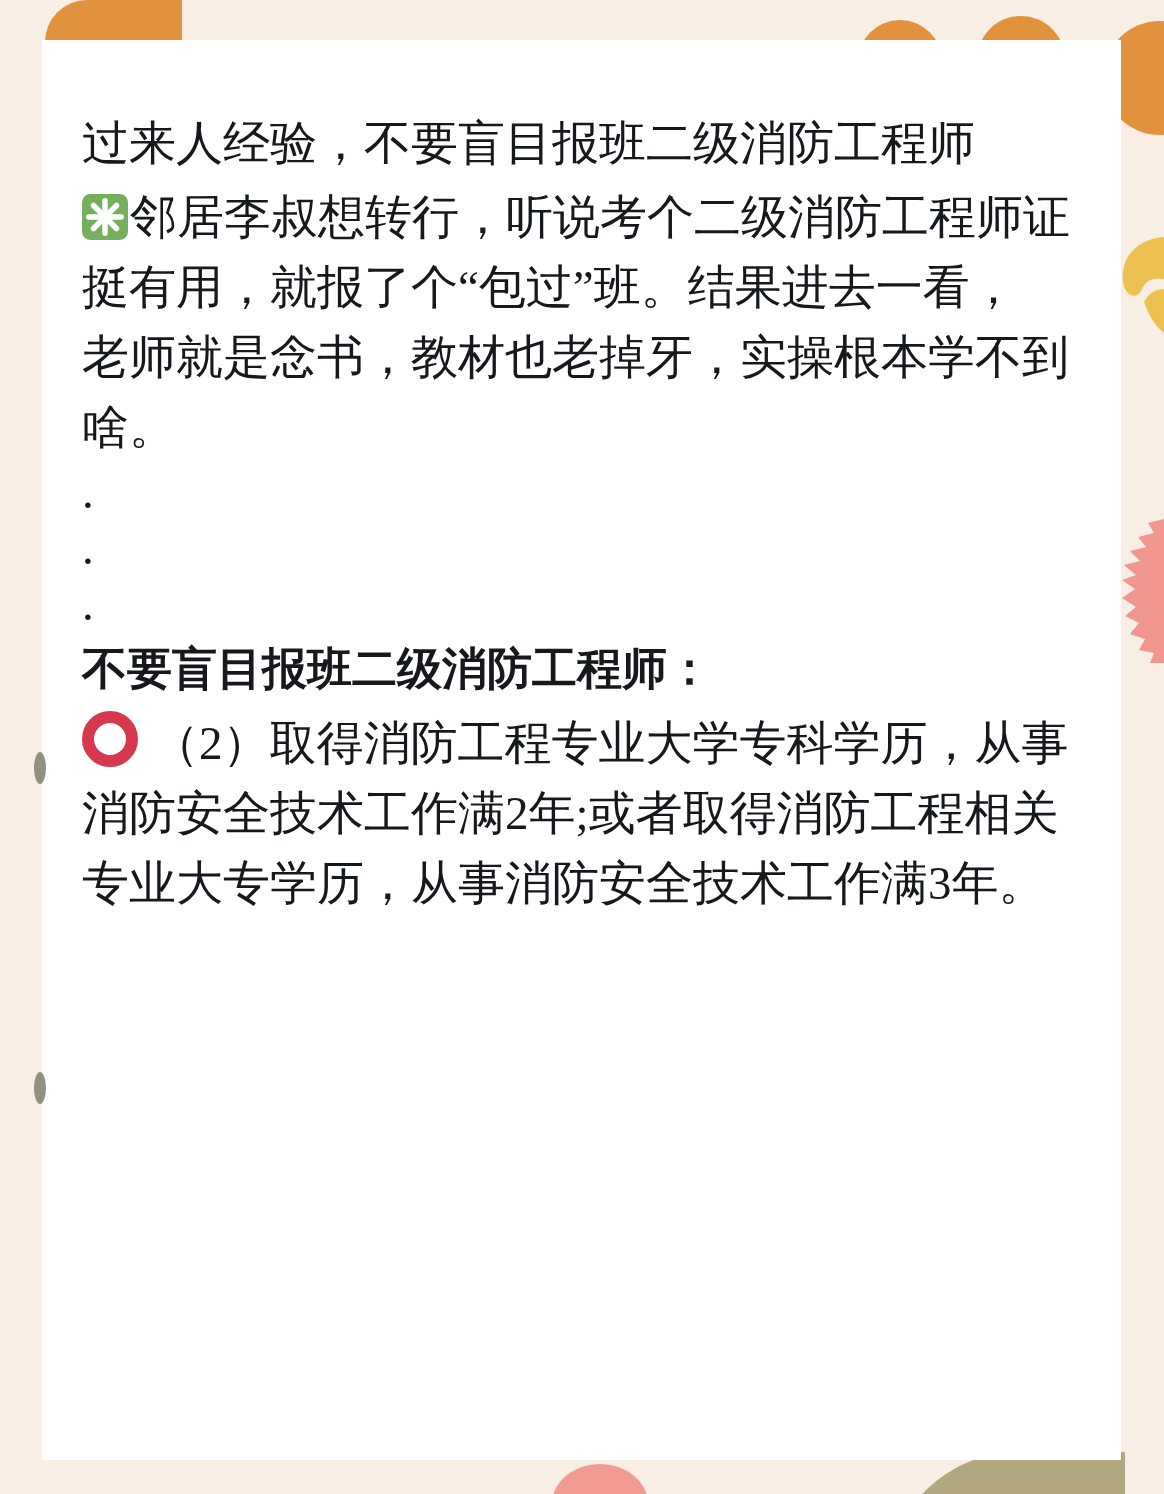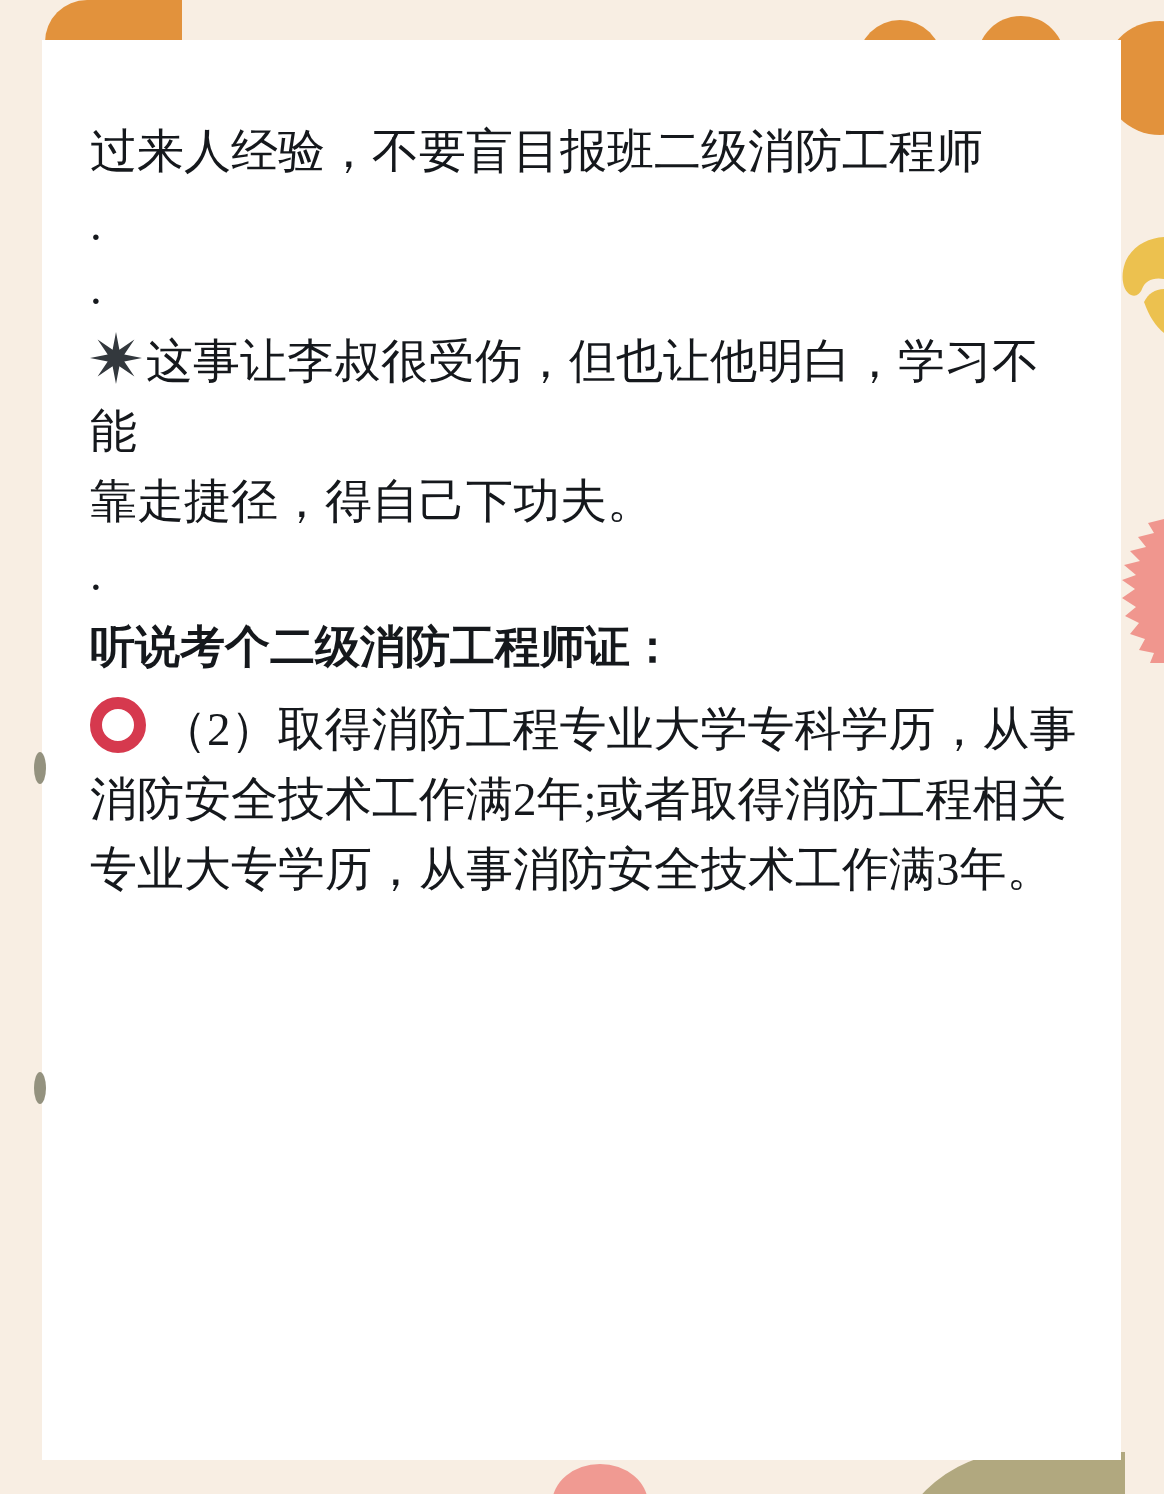--- a/index.html
+++ b/index.html
@@ -28,21 +28,21 @@
   .card{
     position:absolute;z-index:1;
     left:42px;top:40px;width:1079px;height:1420px;
     background:#ffffff;
     box-sizing:border-box;
     padding:64px 28px 0 36px;
     color:#15181c;
     font-size:47px;
     line-height:70px;
   }
-  .card p{margin:12px;}
+  .card p{margin:4px;}
   .ptext{white-space:pre-line;}
   .sep{line-height:52px;}
   .heading{font-family:"Liberation Sans","DejaVu Sans",sans-serif;font-weight:bold;font-size:45px;}
   
   .gicon{display:inline-block;width:46px;height:46px;vertical-align:-7px;margin-right:2px;}
   .gicon svg{display:block;width:100%;height:100%;}
   .star-icon{display:inline-block;width:52px;height:52px;vertical-align:-7px;margin-right:4px;}
   .star-icon svg{display:block;width:100%;height:100%;}
   .ring-icon{
     display:inline-block;width:32px;height:32px;
@@ -78,39 +78,47 @@
   <div class="decor bottom-khaki"></div>
   <div class="decor edge-notch notch1"></div>
   <div class="decor edge-notch notch2"></div>
 
   <div class="card">
 
     <p>
       <span class="ptext">过来人经验，不要盲目报班二级消防工程师</span>
     </p>
 
+    <p class="para">
+      <span class="gicon">
+        <svg viewBox="0 0 44 44">
+          <rect x="0" y="0" width="44" height="44" rx="8" fill="#74b05b"></rect>
+          <g stroke="#ffffff" stroke-width="5.2" stroke-linecap="round">
+            <line x1="22" y1="6.5" x2="22" y2="37.5"></line>
+            <line x1="6.5" y1="22" x2="37.5" y2="22"></line>
+            <line x1="11" y1="11" x2="33" y2="33"></line>
+            <line x1="33" y1="11" x2="11" y2="33"></line>
+          </g>
+        </svg>
+      </span><span class="ptext">邻居李叔想转行，听说考个二级消防工程师证
+挺有用，就报了个“包过”班。结果进去一看，
+老师就是念书，教材也老掉牙，实操根本学不到
+啥。</span>
+    </p>
 
     <p class="sep">.</p>
 
 
     <p class="sep">.</p>
 
-    <p class="para">
-      <span class="star-icon">
-        <svg viewBox="0 0 52 52">
-          <polygon fill="#33383d" points="52,26 34.3,22.6 44.4,7.6 29.4,17.7 26,0 22.6,17.7 7.6,7.6 17.7,22.6 0,26 17.7,29.4 7.6,44.4 22.6,34.3 26,52 29.4,34.3 44.4,44.4 34.3,29.4"></polygon>
-        </svg>
-      </span><span class="ptext">这事让李叔很受伤，但也让他明白，学习不能
-靠走捷径，得自己下功夫。</span>
-    </p>
 
     <p class="sep">.</p>
 
     <p class="heading">
-      <span class="ptext">听说考个二级消防工程师证：</span>
+      <span class="ptext">不要盲目报班二级消防工程师：</span>
     </p>
 
 
     <p class="para">
       <span class="ring-icon"></span><span class="ptext">（2）取得消防工程专业大学专科学历，从事
 消防安全技术工作满2年;或者取得消防工程相关
 专业大专学历，从事消防安全技术工作满3年。</span>
     </p>
 
   </div>

